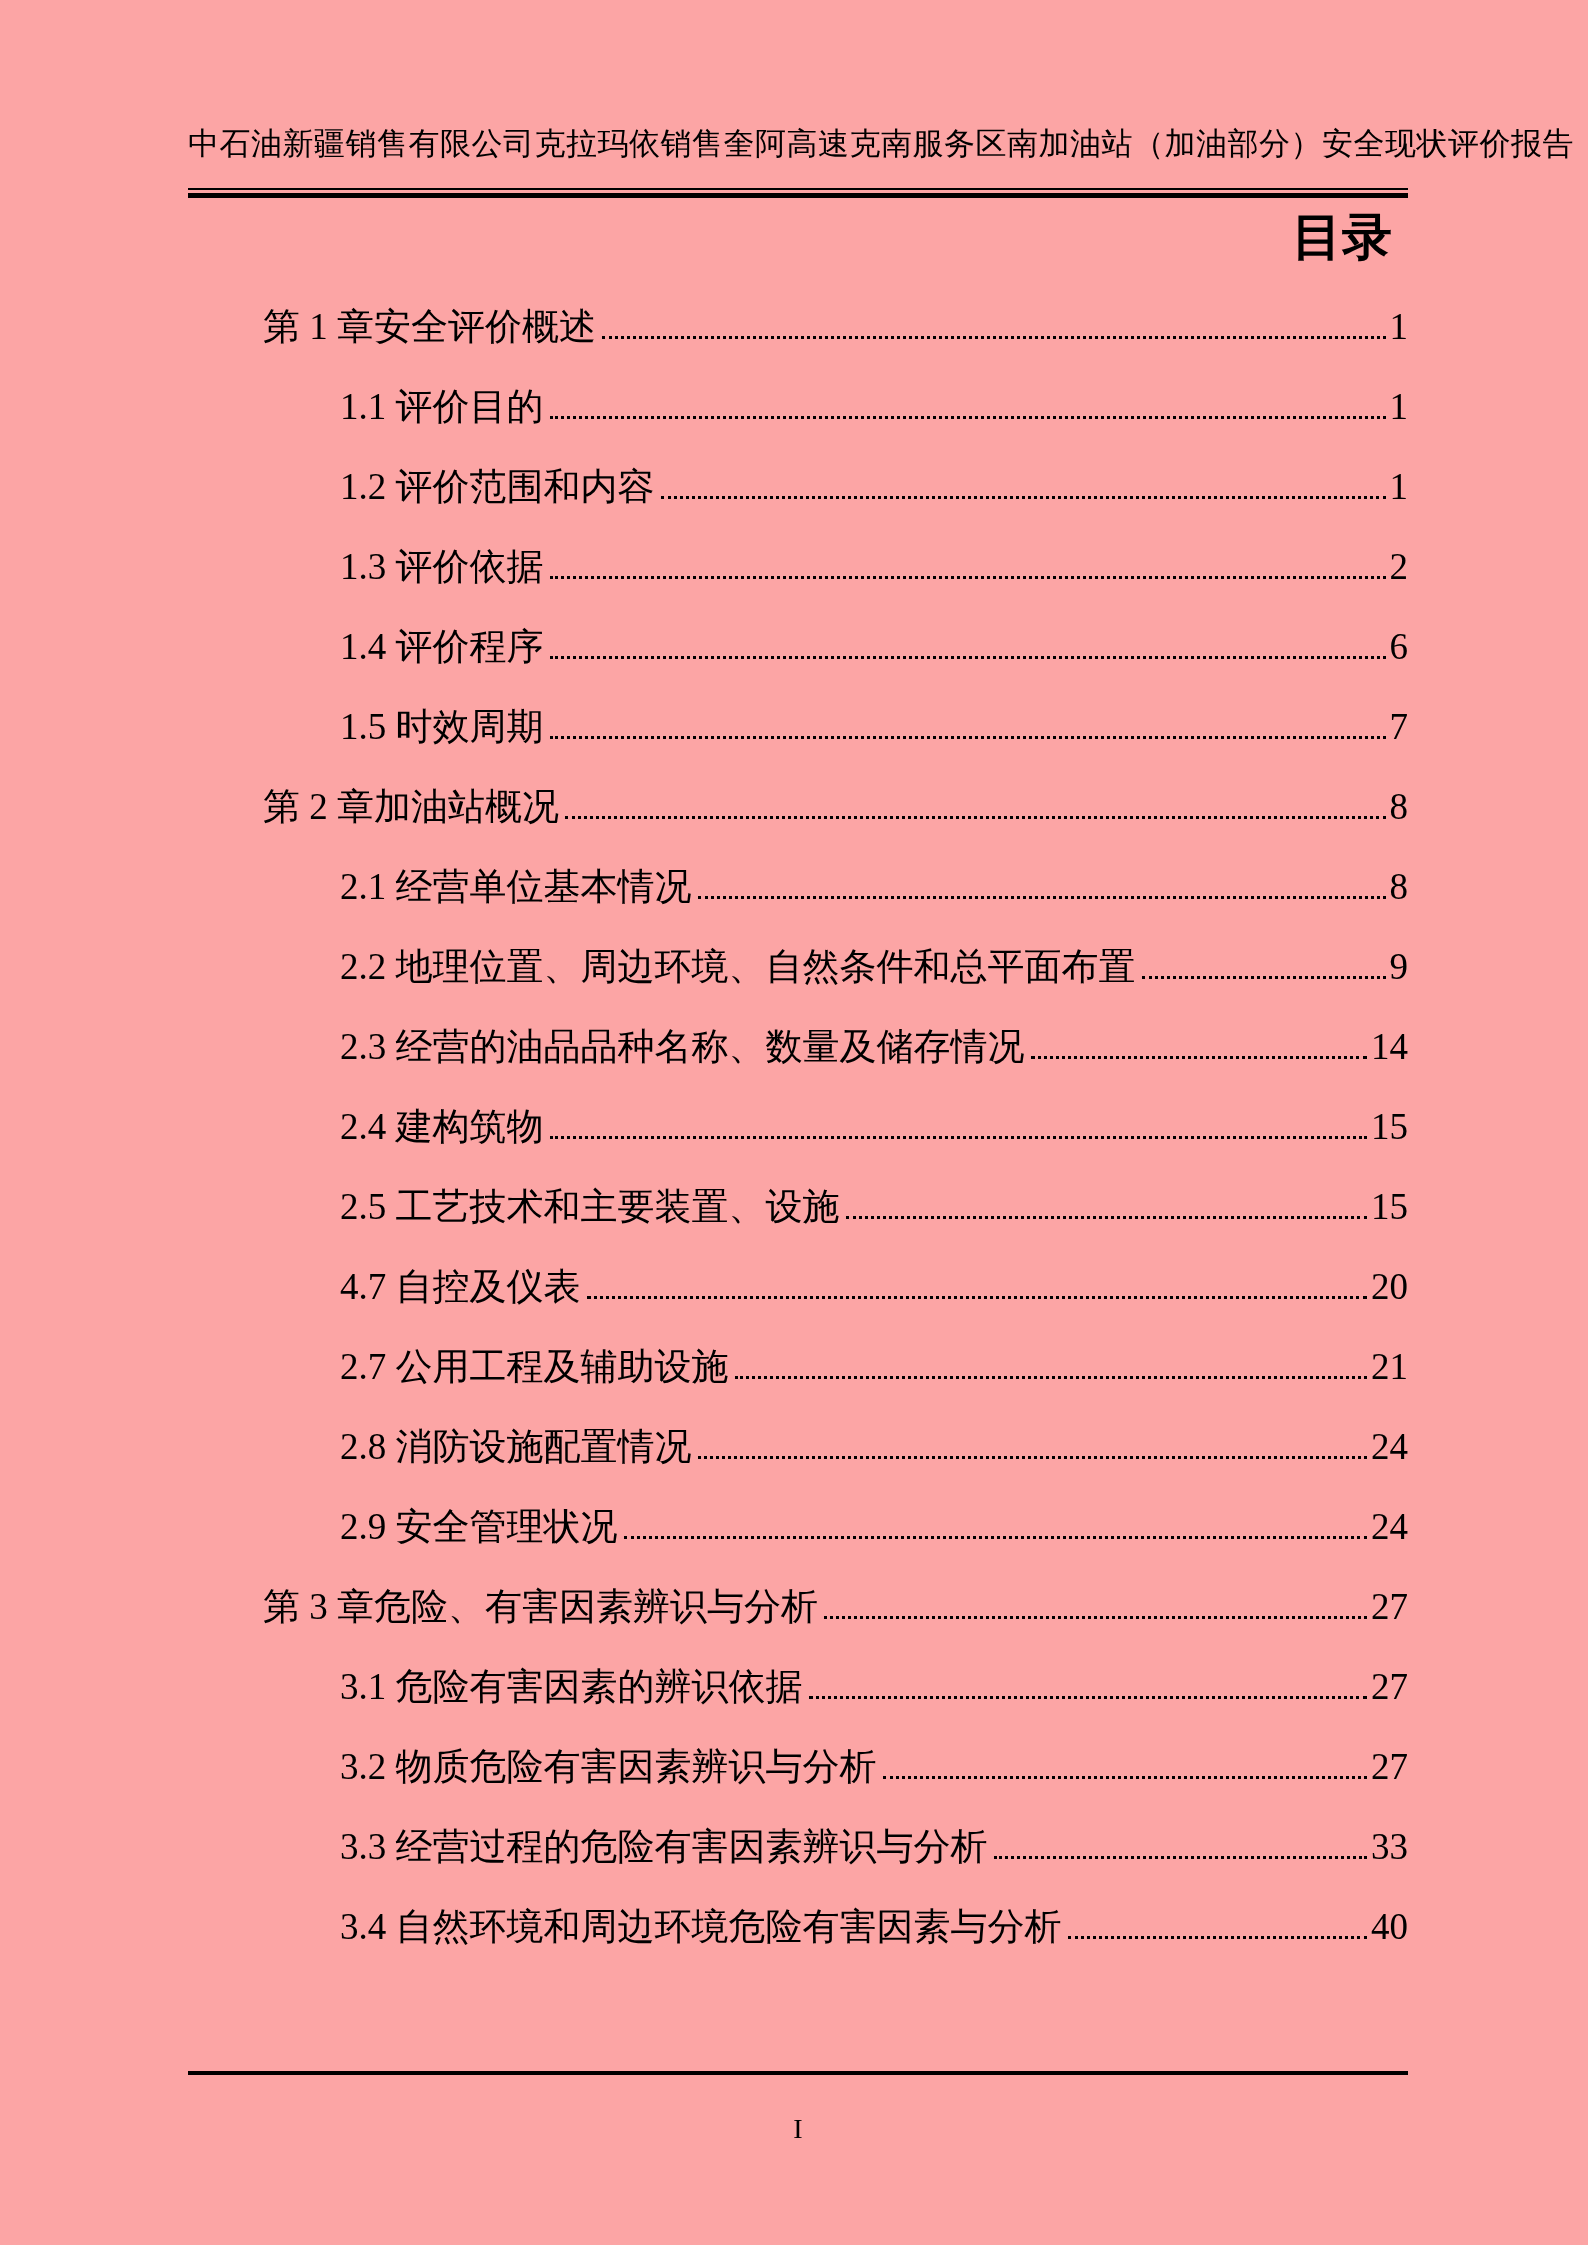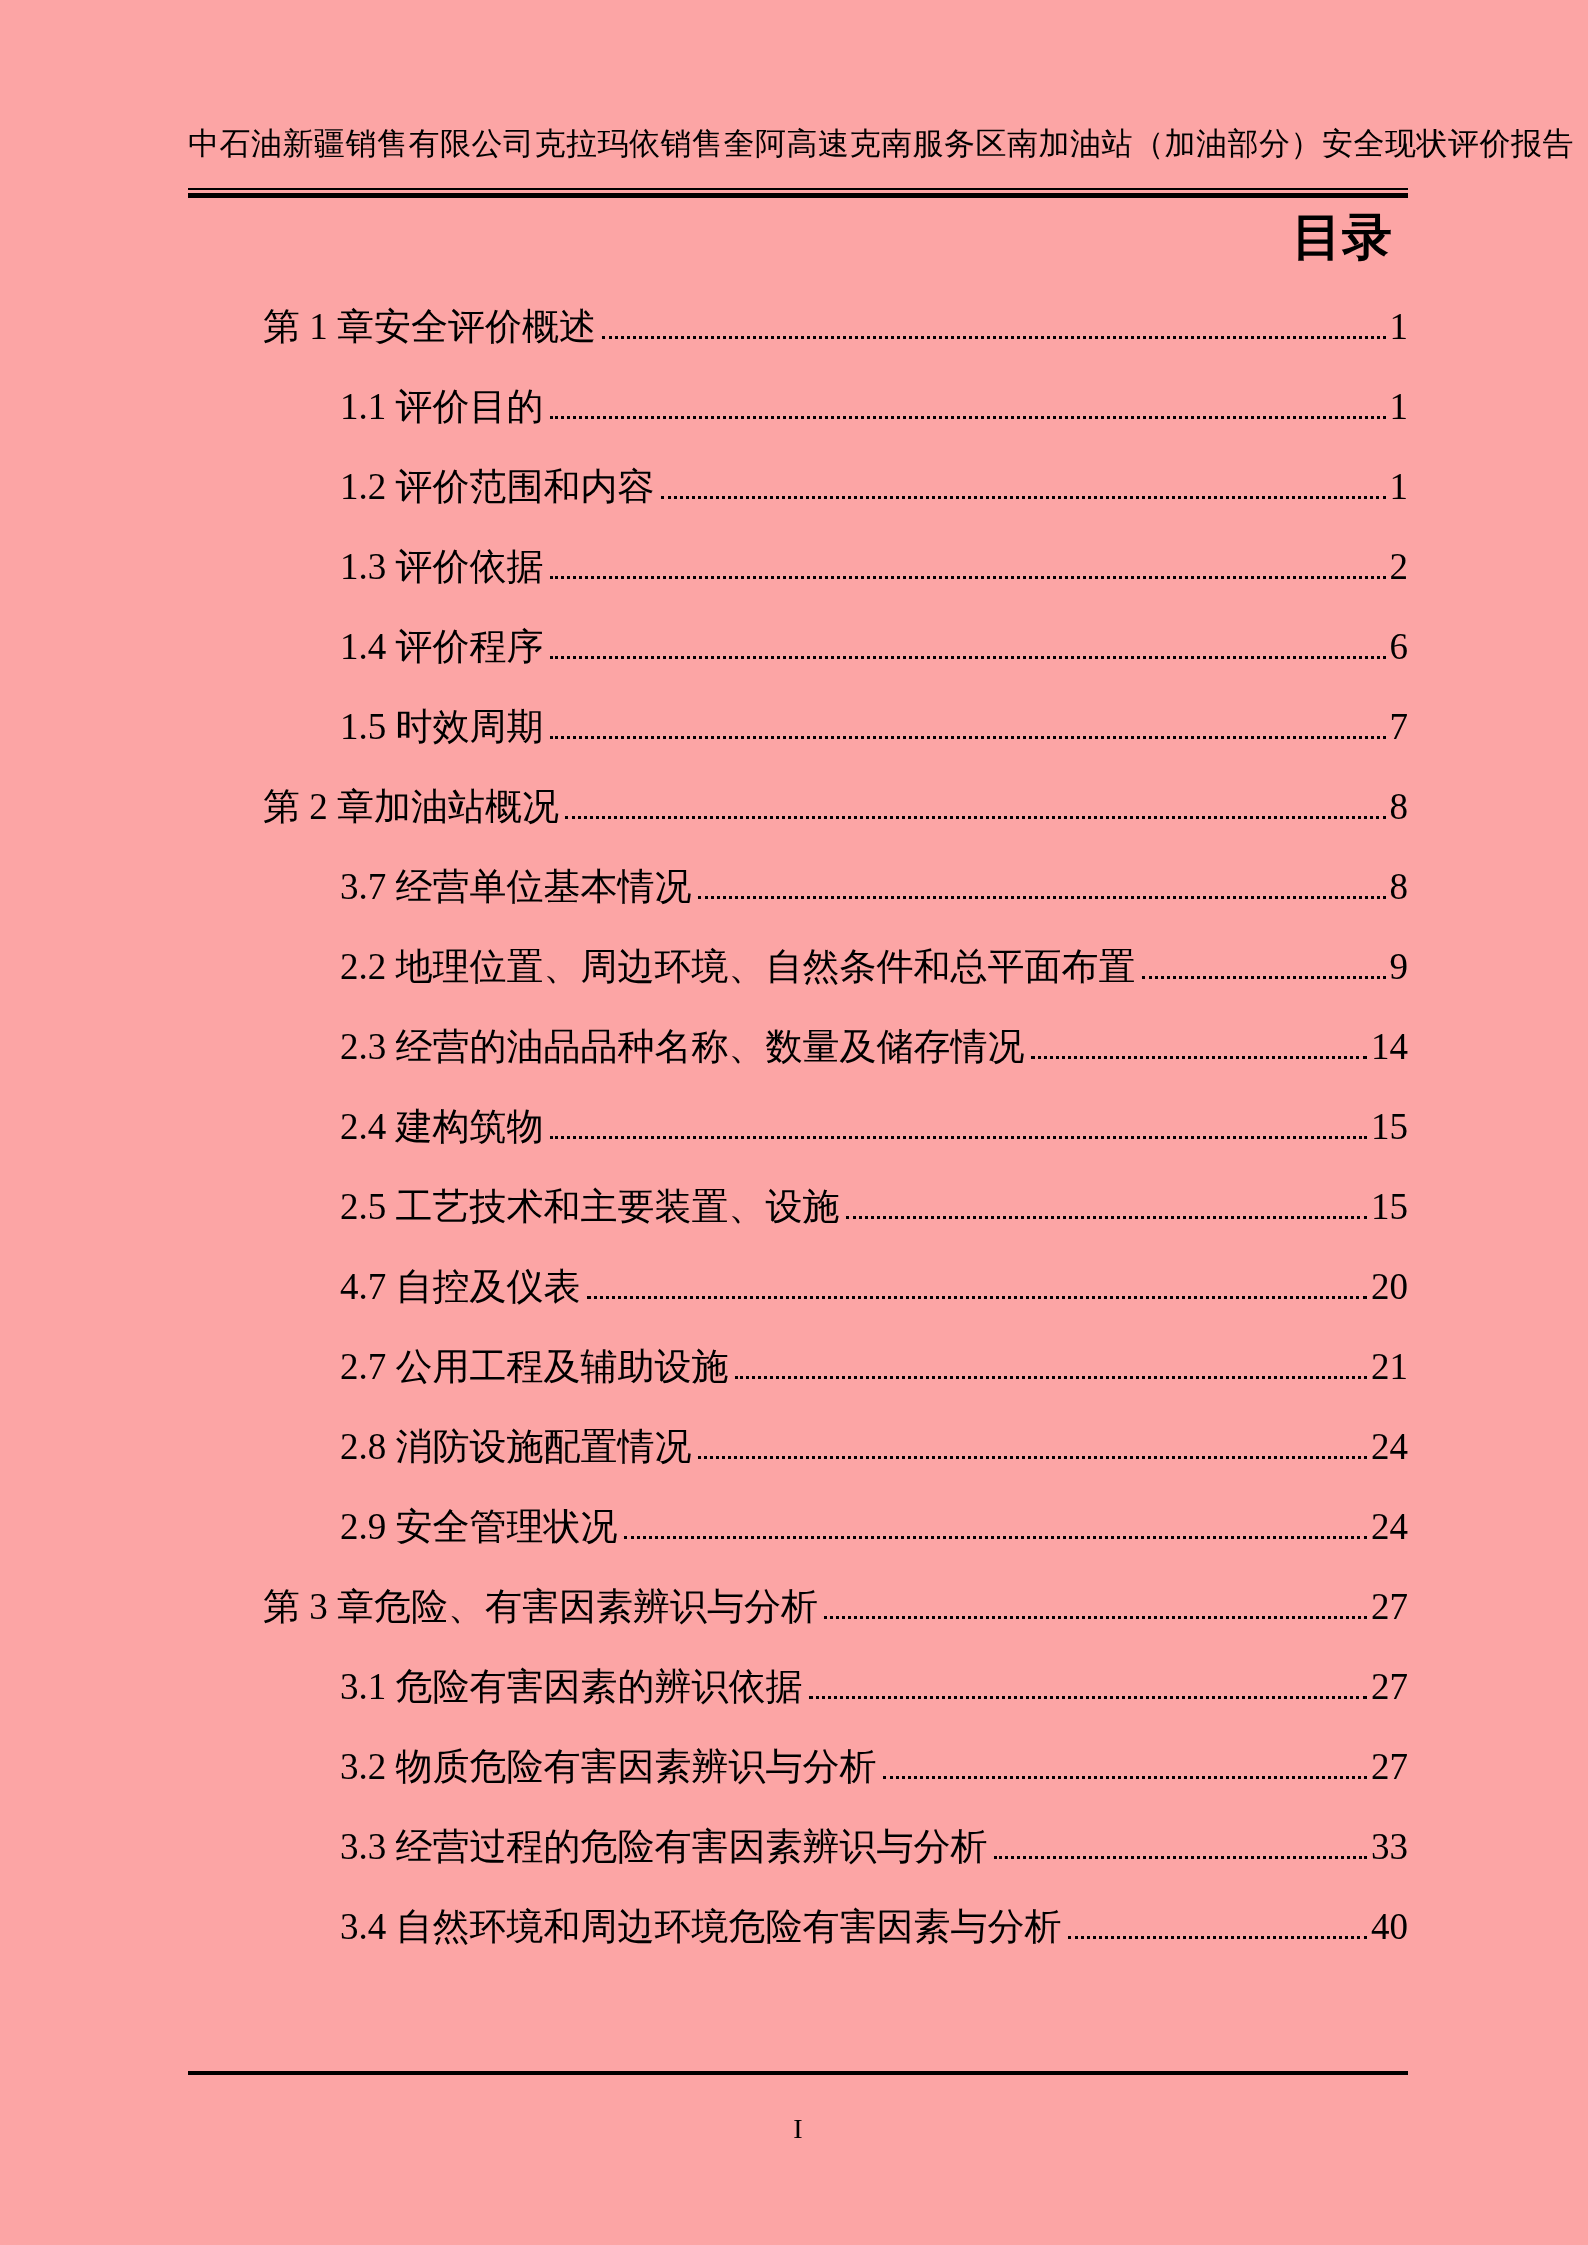--- a/index.html
+++ b/index.html
@@ -116,21 +116,21 @@
       <span class="toc-label">1.5 时效周期</span>
       <span class="toc-dots"></span>
       <span class="toc-page">7</span>
     </div>
     <div class="toc-row lvl1">
       <span class="toc-label">第 2 章加油站概况</span>
       <span class="toc-dots"></span>
       <span class="toc-page">8</span>
     </div>
     <div class="toc-row lvl2">
-      <span class="toc-label">3.7 经营单位基本情况</span>
+      <span class="toc-label">2.1 经营单位基本情况</span>
       <span class="toc-dots"></span>
       <span class="toc-page">8</span>
     </div>
     <div class="toc-row lvl2">
       <span class="toc-label">2.2 地理位置、周边环境、自然条件和总平面布置</span>
       <span class="toc-dots"></span>
       <span class="toc-page">9</span>
     </div>
     <div class="toc-row lvl2">
       <span class="toc-label">2.3 经营的油品品种名称、数量及储存情况</span>

